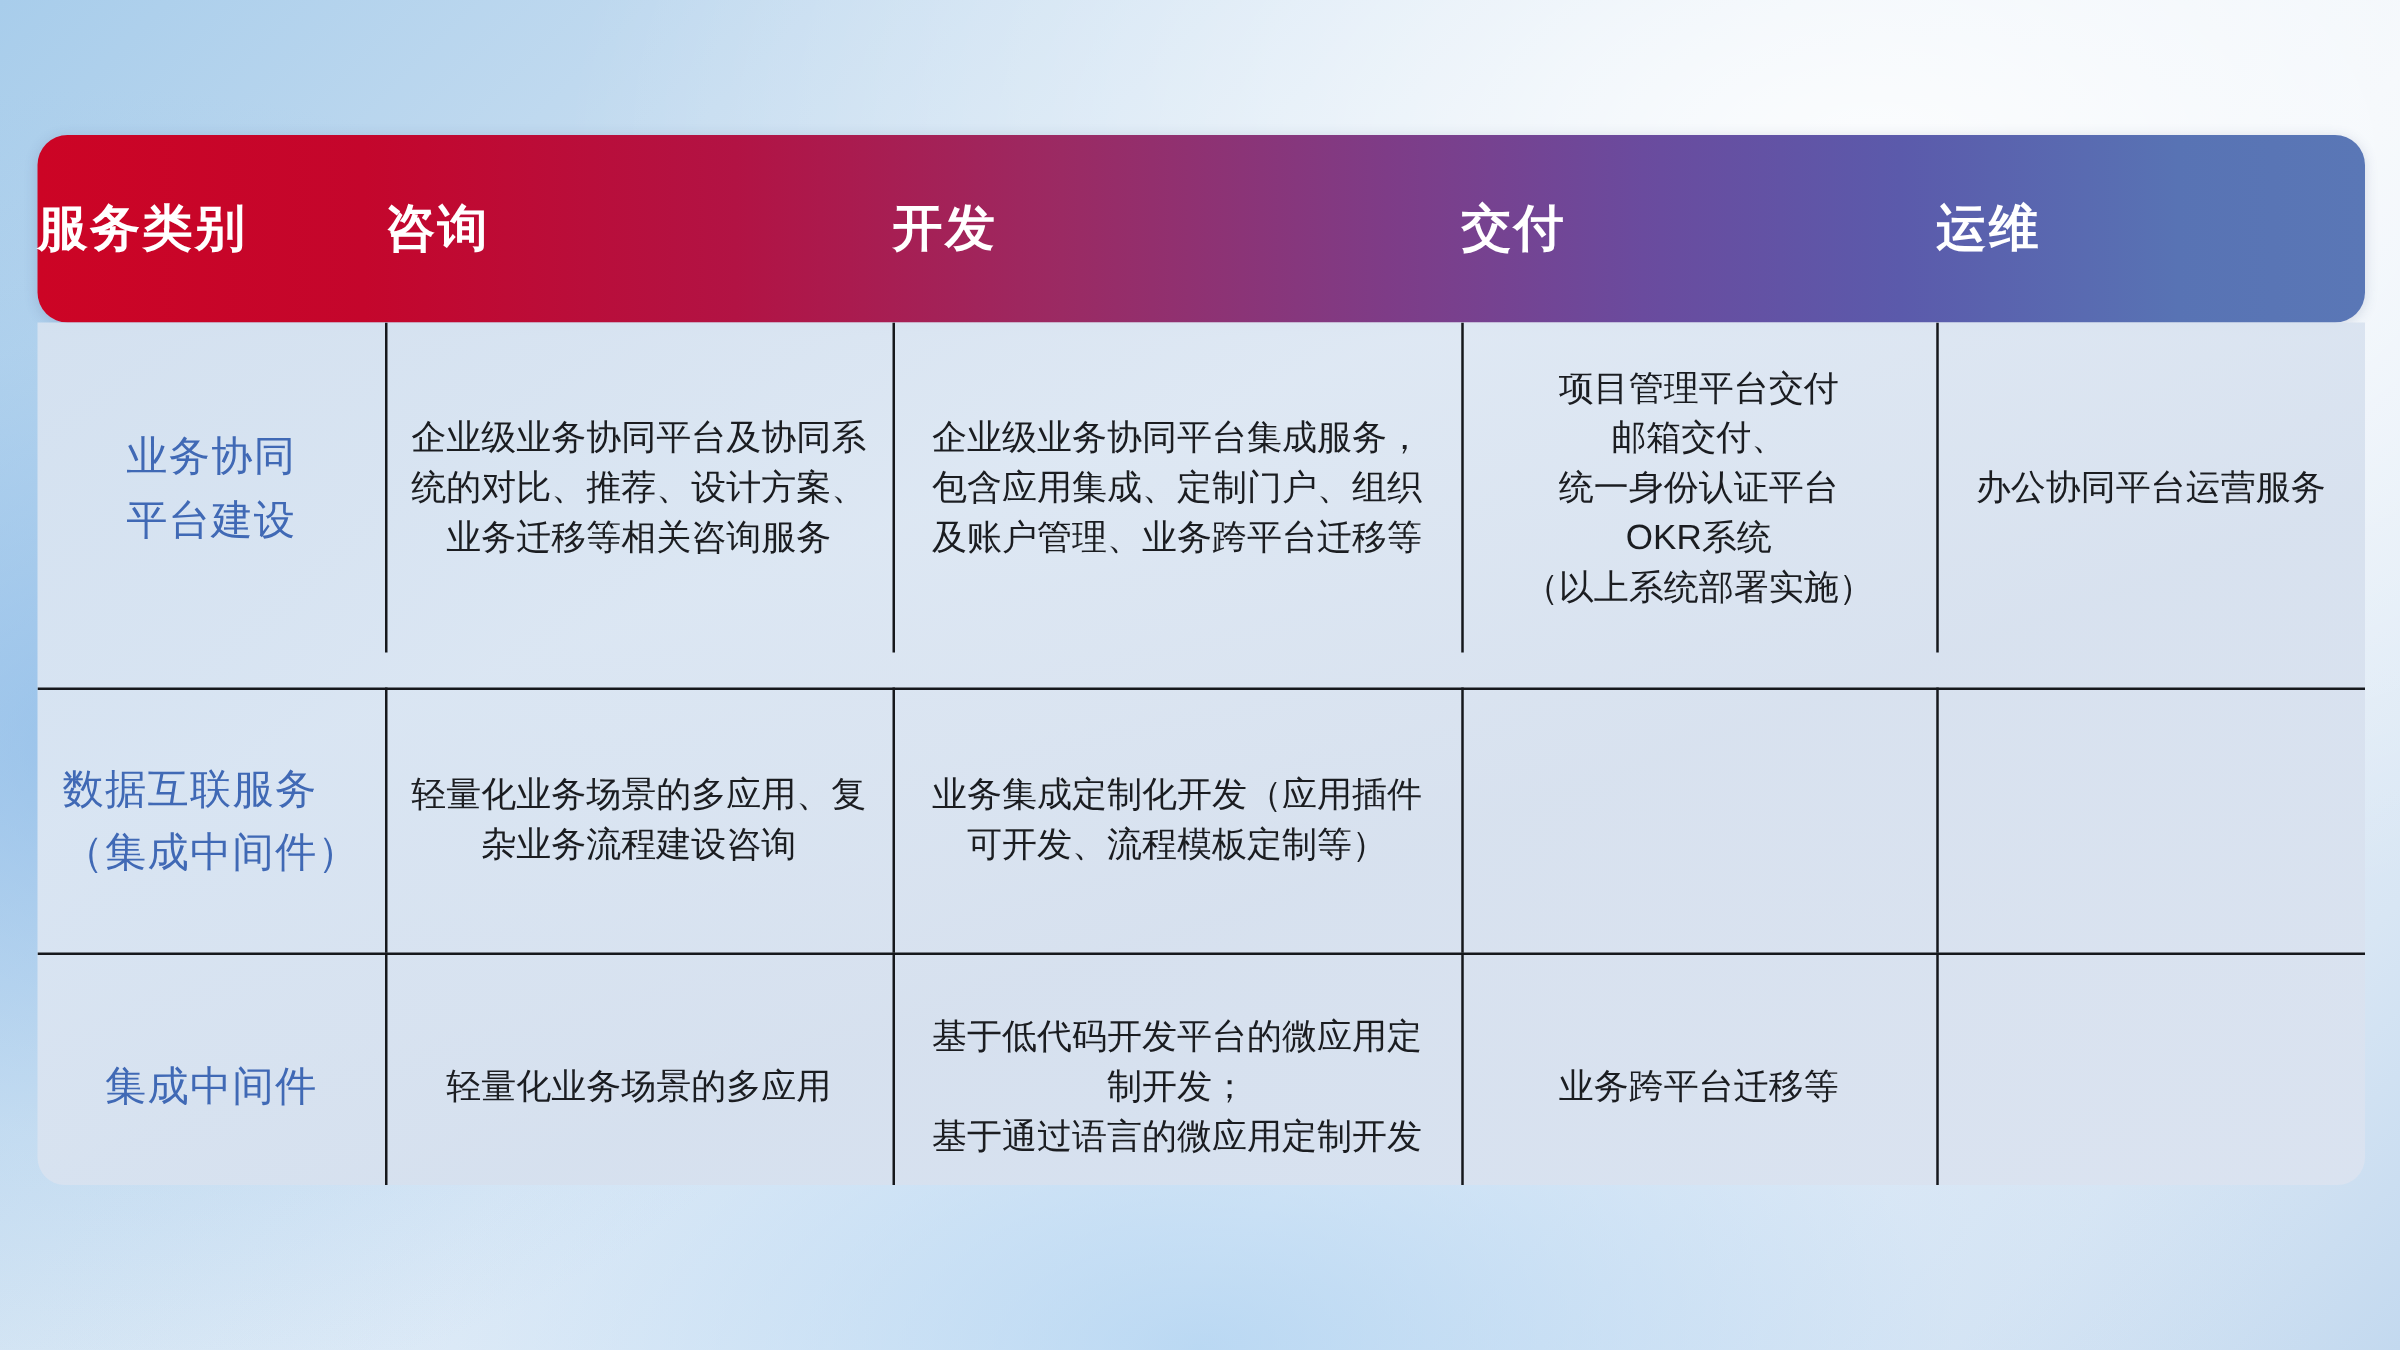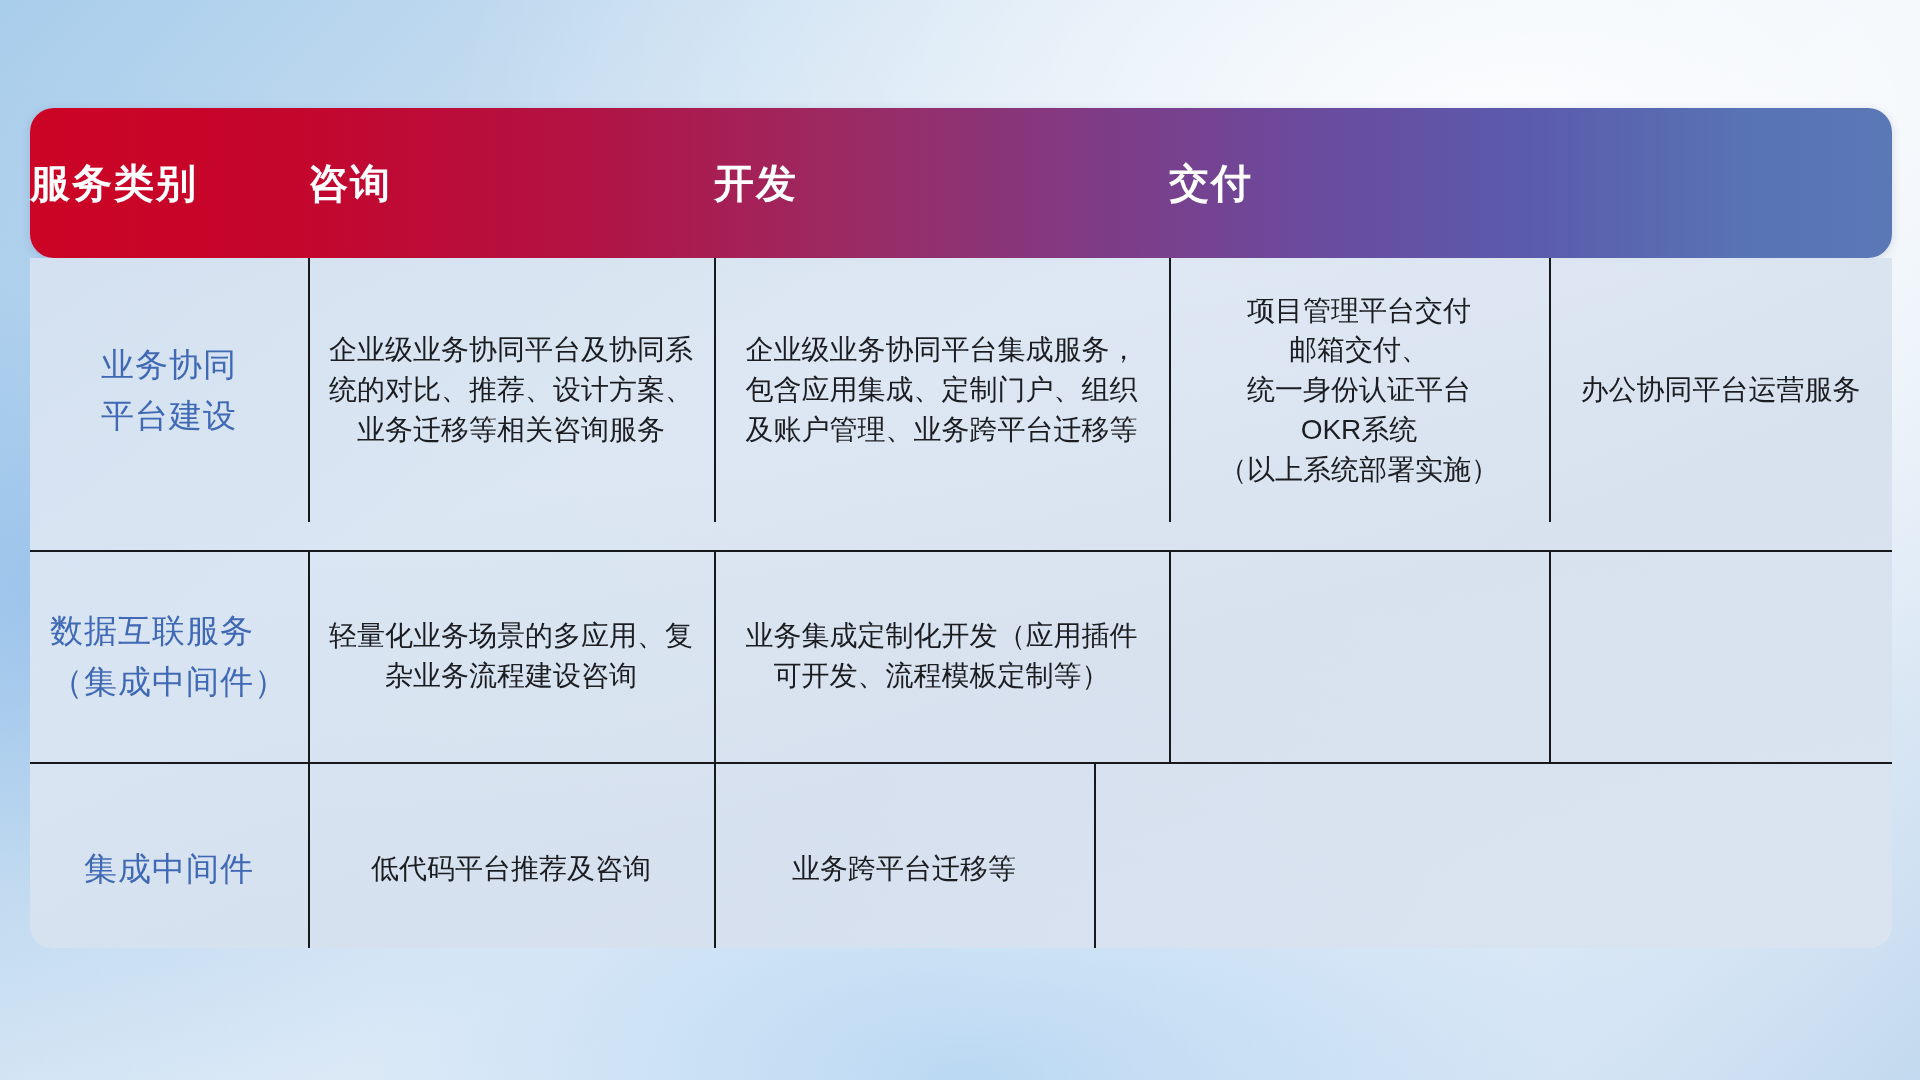--- a/index.html
+++ b/index.html
@@ -146,20 +146,21 @@
 
 <div class="canvas">
 
   <div class="table-wrap">
 
     <div class="thead">
       <div class="th c-label">服务类别</div>
       <div class="th c-consult">咨询</div>
       <div class="th c-dev">开发</div>
       <div class="th c-deliver">交付</div>
+      <div class="th c-ops">运维</div>
     </div>
 
     <div class="tbody">
 
       <div class="trow r1">
         <div class="cell c-label">
           <span class="row-label">业务协同
 平台建设</span>
         </div>
         <div class="cell c-consult bordered">
@@ -203,21 +204,26 @@
         <div class="cell c-ops bordered">
           <span class="cell-text"></span>
         </div>
       </div>
 
       <div class="trow r3">
         <div class="cell c-label">
           <span class="row-label">集成中间件</span>
         </div>
         <div class="cell c-consult bordered">
-          <span class="cell-text">低代码平台推荐及咨询</span>
+          <span class="cell-text">轻量化业务场景的多应用</span>
+        </div>
+        <div class="cell c-dev bordered">
+          <span class="cell-text">基于低代码开发平台的微应用定
+制开发；
+基于通过语言的微应用定制开发</span>
         </div>
         <div class="cell c-deliver bordered">
           <span class="cell-text">业务跨平台迁移等</span>
         </div>
         <div class="cell c-ops bordered">
           <span class="cell-text"></span>
         </div>
       </div>
 
     </div>

